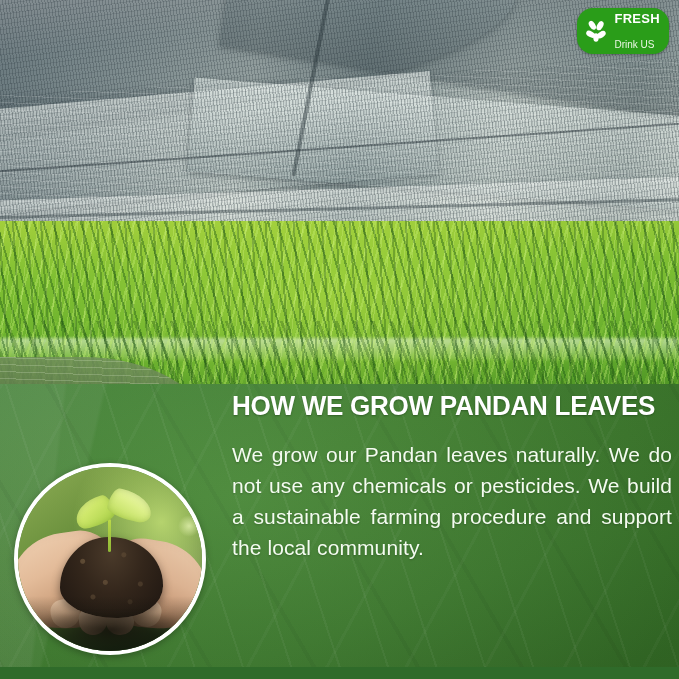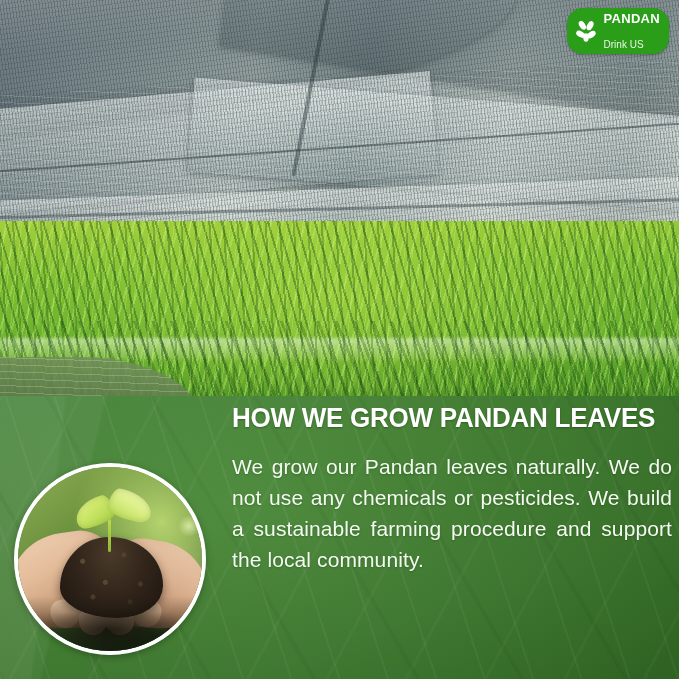--- a/index.html
+++ b/index.html
@@ -144,21 +144,21 @@
     color:#fff; font-weight:bold; font-size:13px; letter-spacing:.3px;
     font-family:"Liberation Sans", sans-serif; display:block;
   }
   .logo-sub {
     color:#eaf7e4; font-size:10px; display:block; margin-top:15px;
     font-family:"Liberation Sans", sans-serif;
   }
 
   
   .panel {
-    position:absolute; left:0; bottom:0; width:679px; height:283px;
+    position:absolute; left:0; bottom:12px; width:679px; height:283px;
     background:
       linear-gradient(103deg, rgba(255,255,255,.055) 0 14%, rgba(0,0,0,0) 14.5% 22%),
       linear-gradient(97deg,  rgba(255,255,255,.05) 0 9%,  rgba(0,0,0,0) 9.5% 18%),
       linear-gradient(160deg, #4a8c3c 0%, #438431 35%, #3d7c2d 70%, #356f27 100%);
     overflow:hidden;
   }
   
   .panel-streaks {
     position:absolute; inset:0;
     background-image:
@@ -343,21 +343,21 @@
 
   <div class="logo">
     <svg class="logo-mark" viewBox="0 0 32 32">
       <ellipse cx="11.5" cy="9" rx="3.6" ry="6" fill="#ffffff" transform="rotate(-32 11.5 9)"></ellipse>
       <ellipse cx="21" cy="9.5" rx="3.6" ry="6" fill="#ffffff" transform="rotate(30 21 9.5)"></ellipse>
       <ellipse cx="9.5" cy="20" rx="3.6" ry="6" fill="#ffffff" transform="rotate(-62 9.5 20)"></ellipse>
       <ellipse cx="22.5" cy="20.5" rx="3.6" ry="6" fill="#ffffff" transform="rotate(58 22.5 20.5)"></ellipse>
       <ellipse cx="16" cy="24" rx="3.4" ry="5.2" fill="#ffffff"></ellipse>
     </svg>
     <span class="logo-text">
-      <span class="logo-title">PANDAN</span>
+      <span class="logo-title">FRESH</span>
       <span class="logo-sub">Drink US</span>
     </span>
   </div>
 
   <div class="panel">
     <div class="panel-streaks"></div>
     <div class="panel-vignette"></div>
     <div class="panel-content">
       <div class="headline">HOW WE GROW PANDAN LEAVES</div>
       <div class="body-copy">We grow our Pandan leaves naturally. We do not use any chemicals or pesticides. We build a sustainable farming procedure and support the local community.</div>

